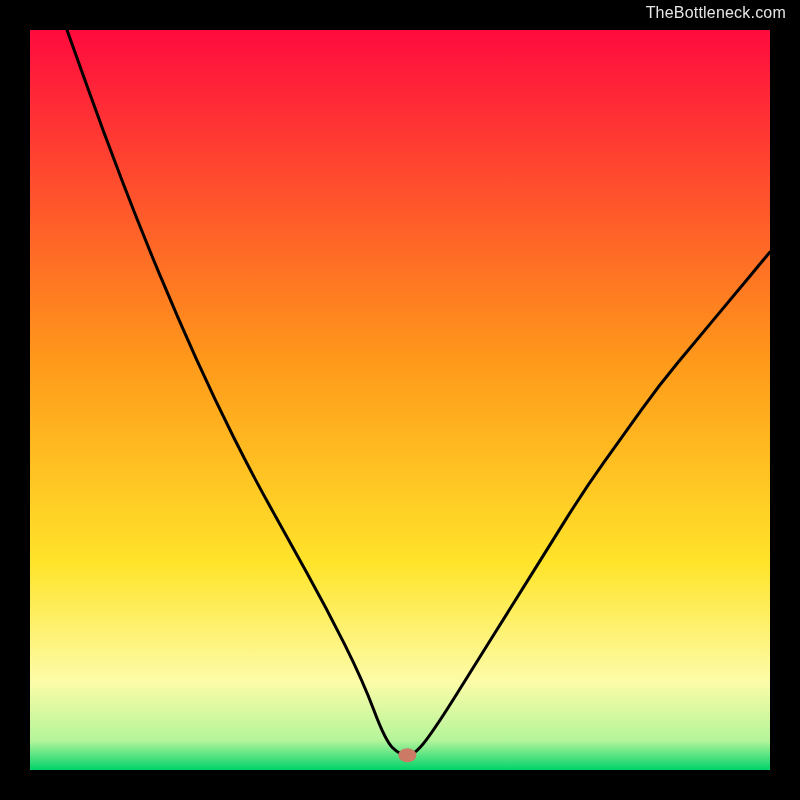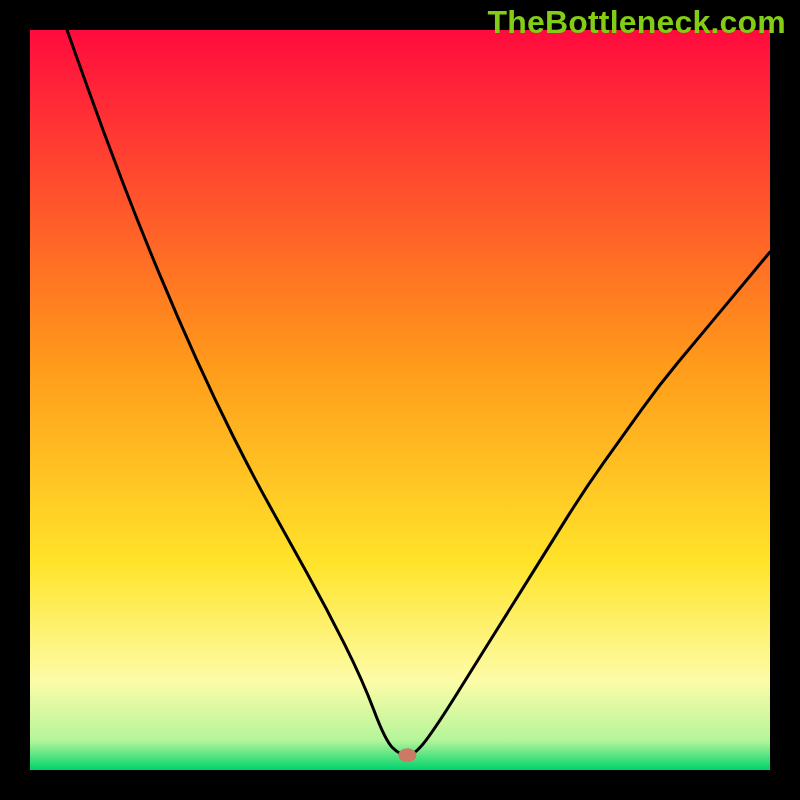--- a/index.html
+++ b/index.html
@@ -14,23 +14,23 @@
   .frame {
     position: relative;
     width: 800px;
     height: 800px;
     background: #000;
   }
   .attribution {
     position: absolute;
     top: 4px;
     right: 14px;
-    color: #84cc16;
-    font-size: 32px;
-    font-weight: 700;
+    color: #e5e5e5;
+    font-size: 16px;
+    font-weight: 400;
     letter-spacing: 0.2px;
     z-index: 3;
   }
   svg {
     position: absolute;
     top: 0;
     left: 0;
     width: 800px;
     height: 800px;
   }

